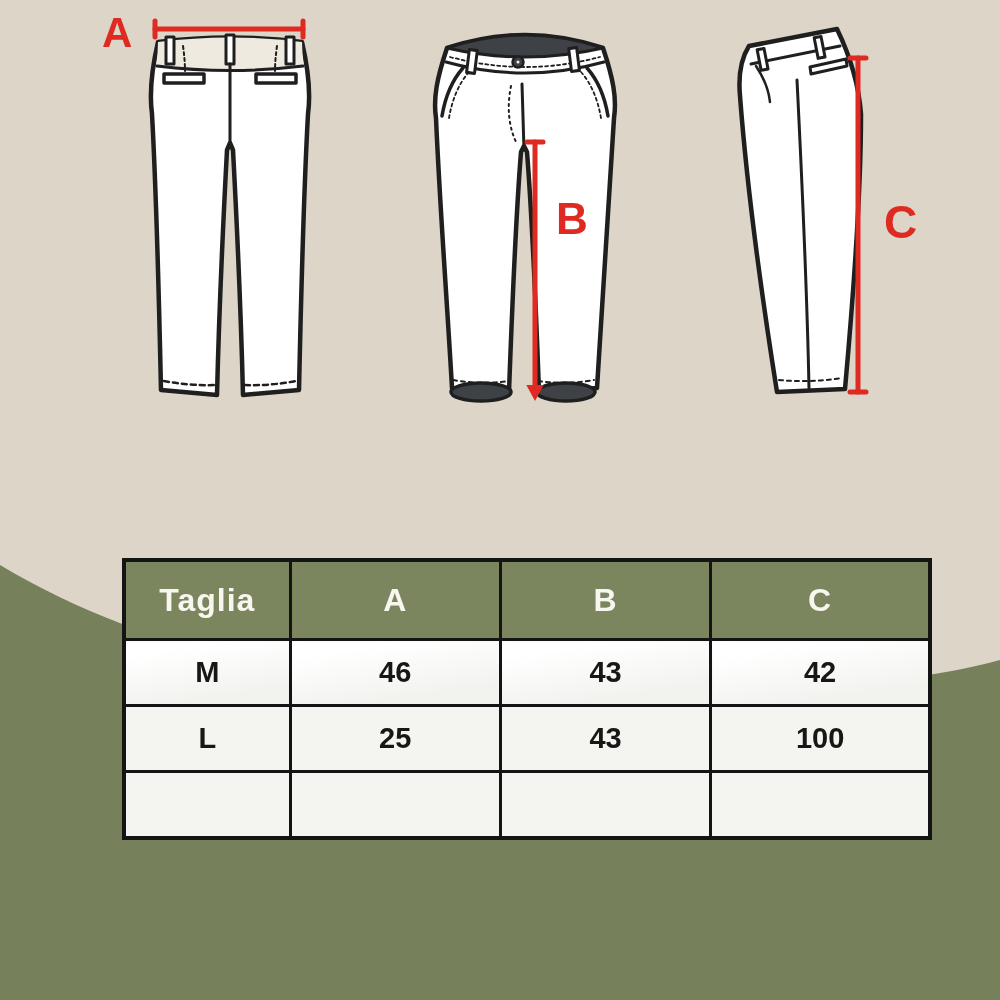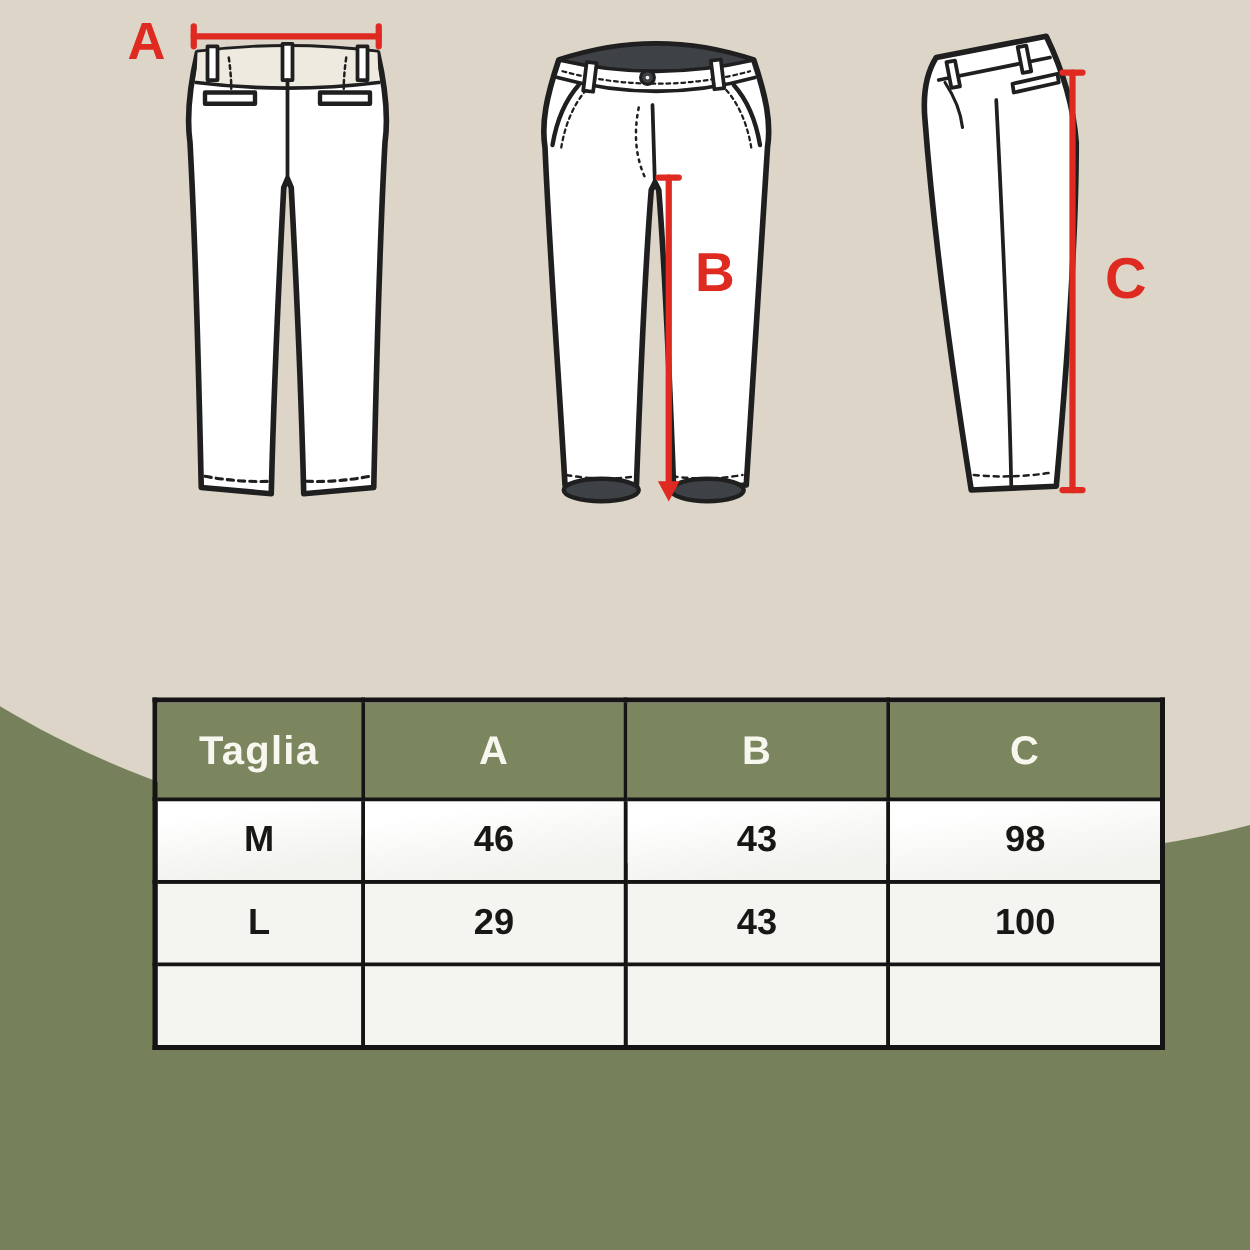--- a/index.html
+++ b/index.html
@@ -144,25 +144,25 @@
         <th>A</th>
         <th>B</th>
         <th>C</th>
       </tr>
     </thead>
     <tbody>
       <tr>
         <td>M</td>
         <td>46</td>
         <td>43</td>
-        <td>98</td>
+        <td>42</td>
       </tr>
       <tr>
         <td>L</td>
-        <td>29</td>
+        <td>25</td>
         <td>43</td>
         <td>100</td>
       </tr>
       <tr>
         <td></td>
         <td></td>
         <td></td>
         <td></td>
       </tr>
     </tbody>

